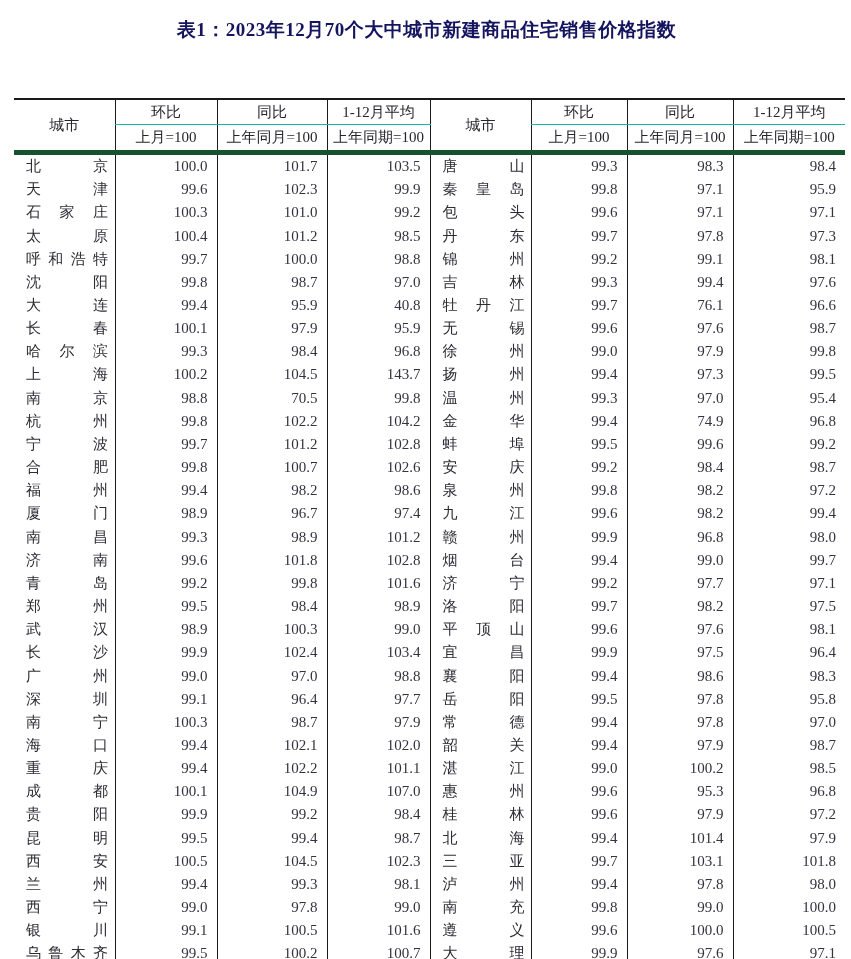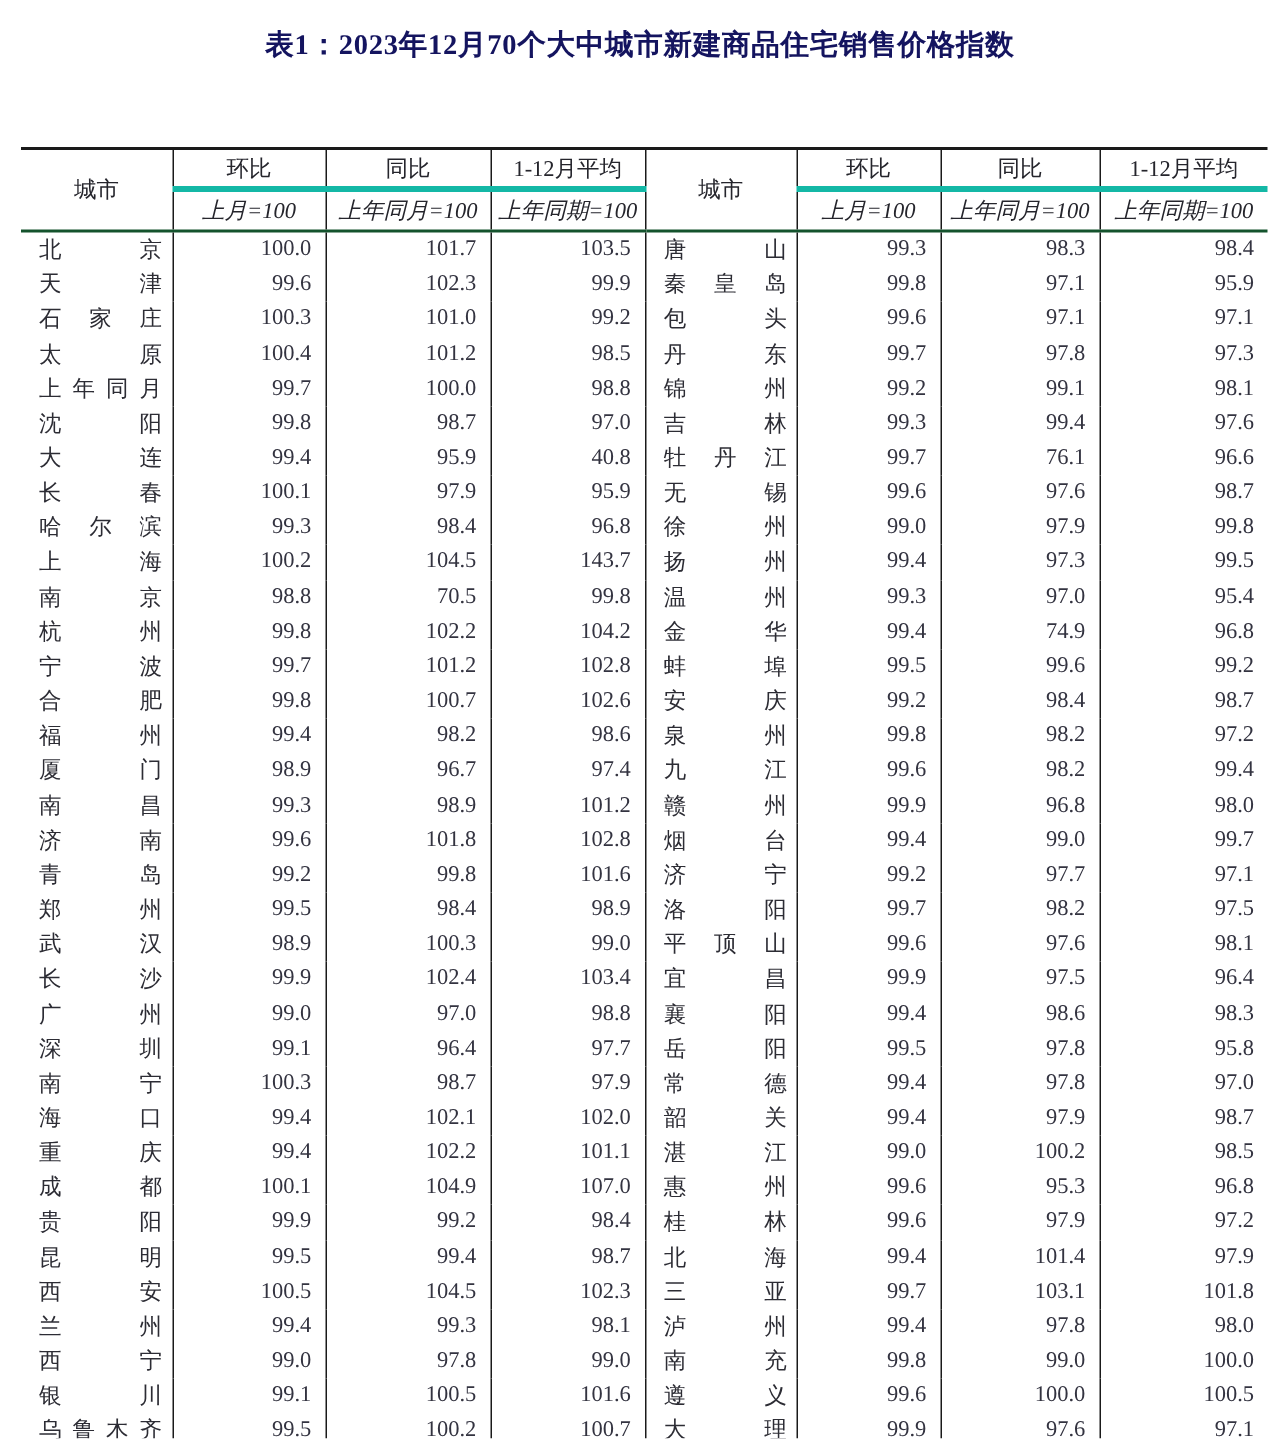--- a/index.html
+++ b/index.html
@@ -45,25 +45,25 @@
     color: #333340;
     overflow: hidden;
     white-space: nowrap;
   }
   .idx thead th {
     font-size: 15px;
     color: #25252c;
     text-align: center;
   }
   .idx thead tr.h1 th { height: 24px; }
-  .idx thead tr.h2 th { height: 25px; font-style: italic; }
+  .idx thead tr.h2 th { height: 25px; }
   .bl { border-left: 1px solid #1a1a1a; }
-  .lbl { border-bottom: 4px solid #14b8a6; }
+  .lbl { border-bottom: 1px solid #14b8a6; }
   .idx tbody tr td { border-top: none; }
-  .idx tbody tr:first-child td { border-top: 2px solid #14532d; }
+  .idx tbody tr:first-child td { border-top: 5px solid #14532d; }
   .idx tbody td {
     height: 23.17px;
     font-size: 15px;
   }
   .idx td.num {
     text-align: right;
     padding-right: 9px;
   }
   .idx td.city { padding-left: 12px; text-align: left; }
   .idx td.city .inner {
@@ -147,21 +147,21 @@
           <td class="city"><span class="inner">太原</span></td>
           <td class="num bl">100.4</td>
           <td class="num bl">101.2</td>
           <td class="num bl">98.5</td>
           <td class="city bl"><span class="inner">丹东</span></td>
           <td class="num bl">99.7</td>
           <td class="num bl">97.8</td>
           <td class="num bl">97.3</td>
         </tr>
         <tr>
-          <td class="city"><span class="inner">上年同月</span></td>
+          <td class="city"><span class="inner">呼和浩特</span></td>
           <td class="num bl">99.7</td>
           <td class="num bl">100.0</td>
           <td class="num bl">98.8</td>
           <td class="city bl"><span class="inner">锦州</span></td>
           <td class="num bl">99.2</td>
           <td class="num bl">99.1</td>
           <td class="num bl">98.1</td>
         </tr>
         <tr>
           <td class="city"><span class="inner">沈阳</span></td>

